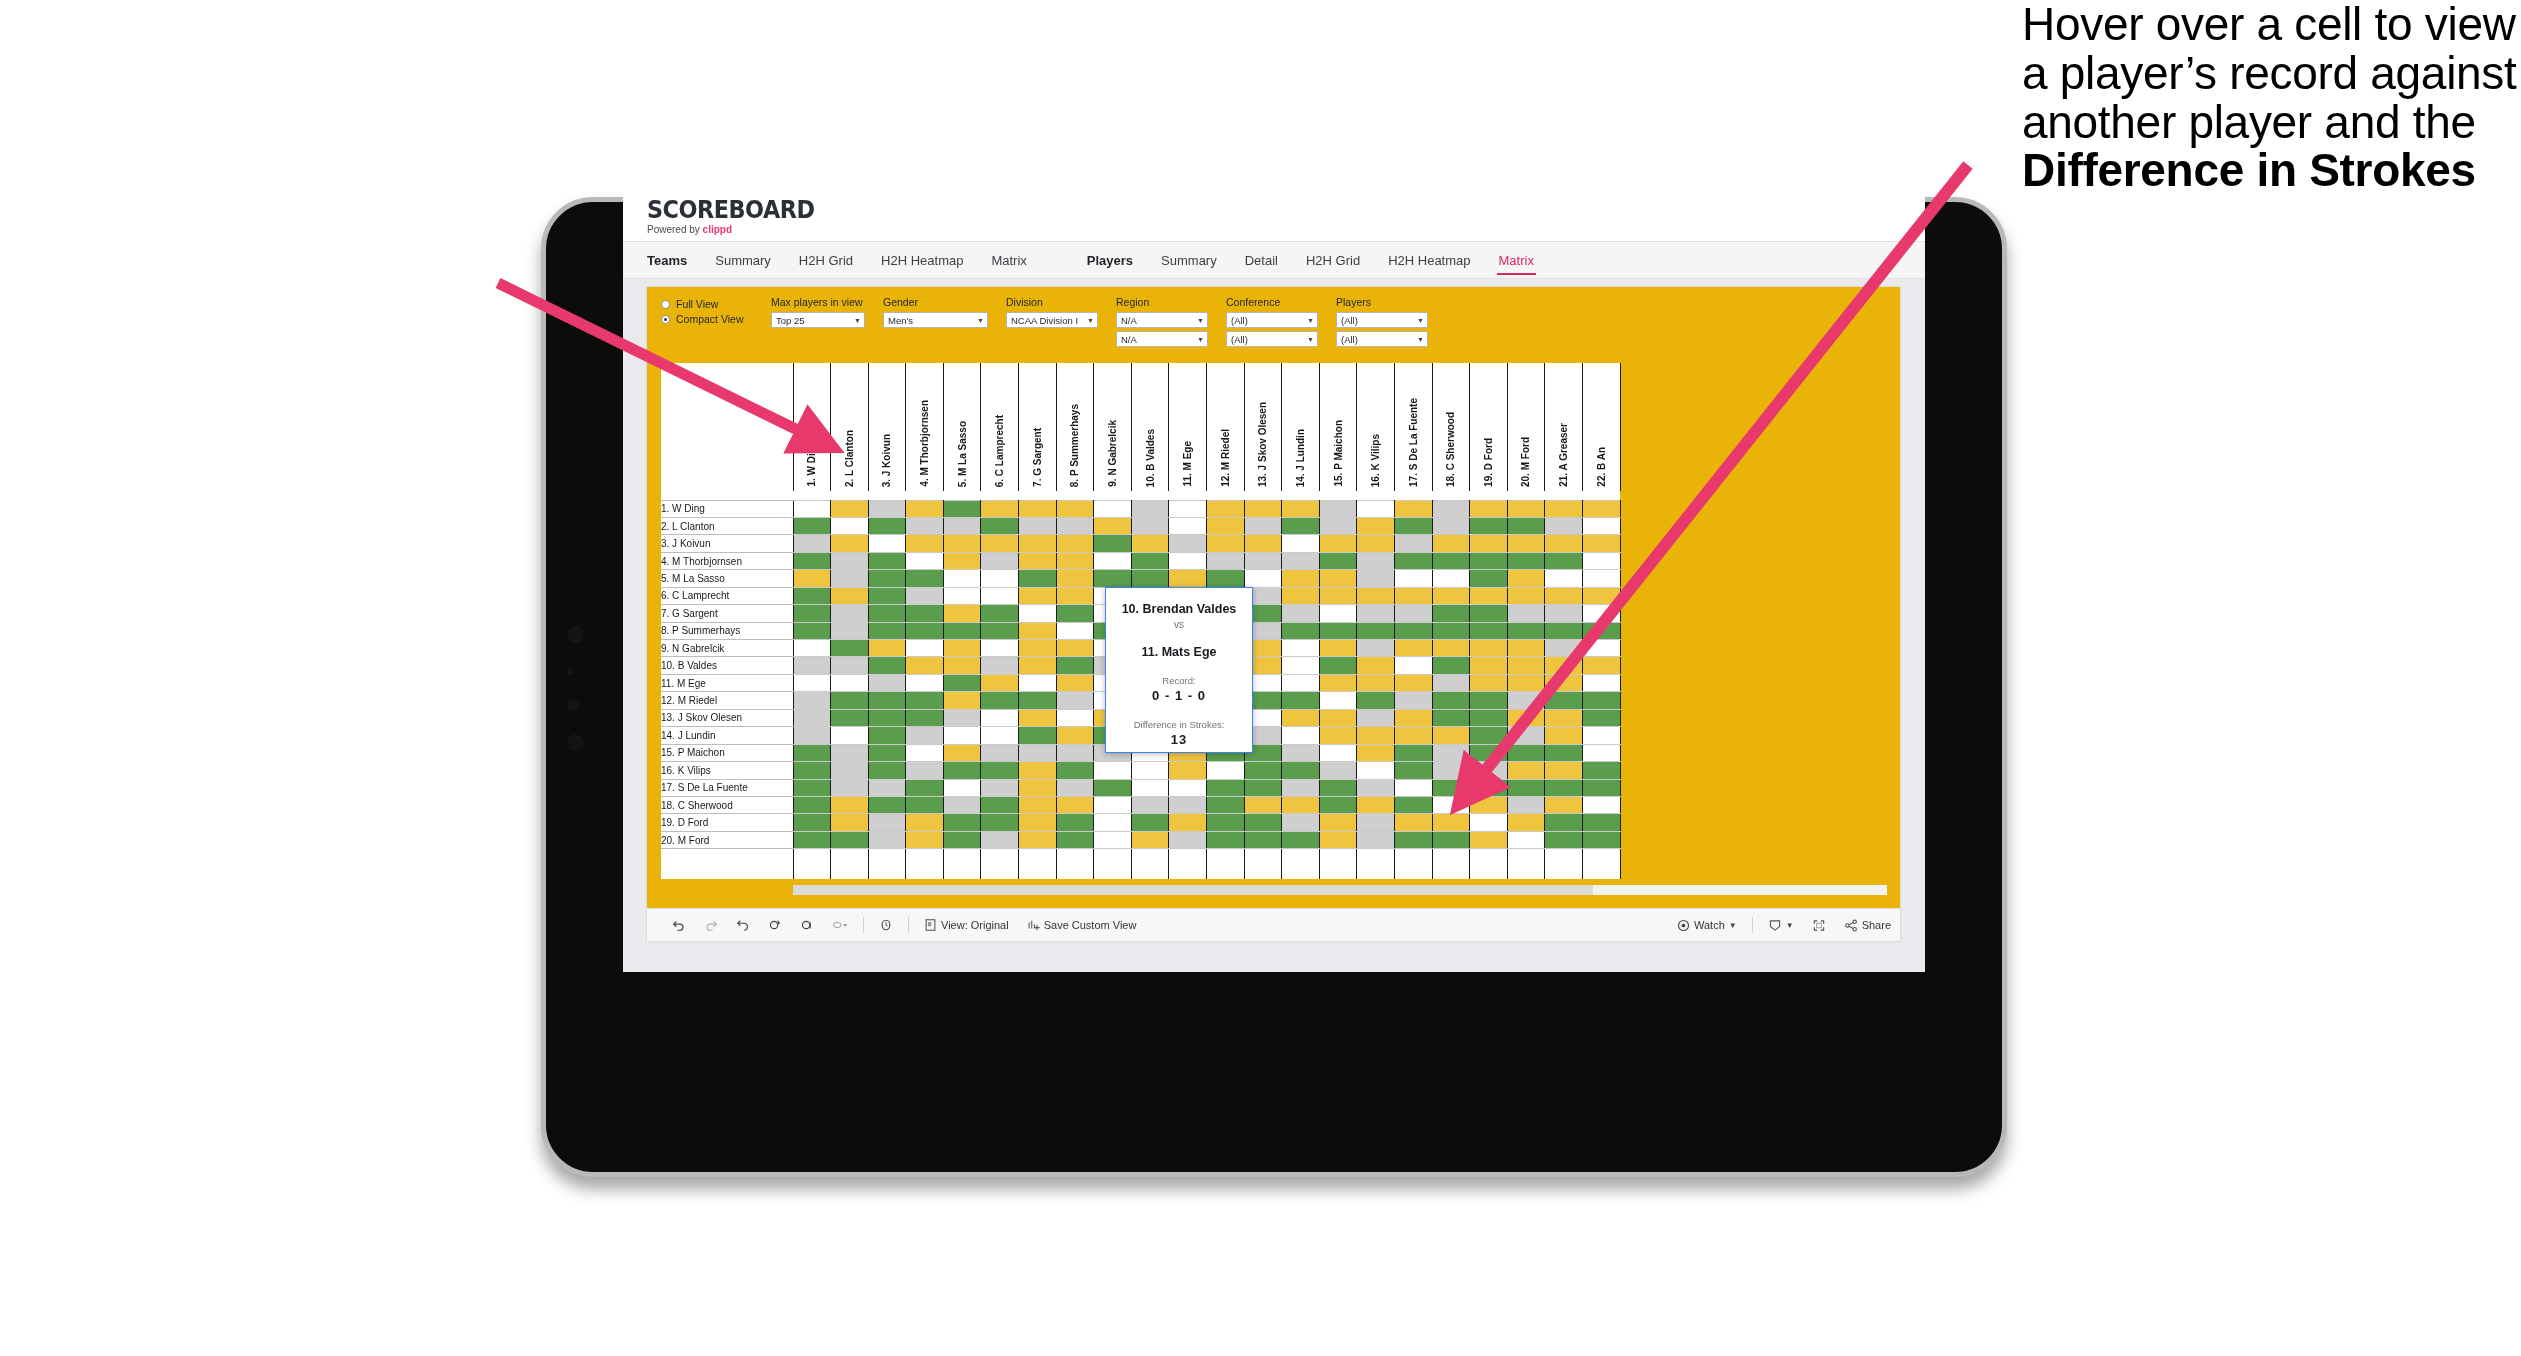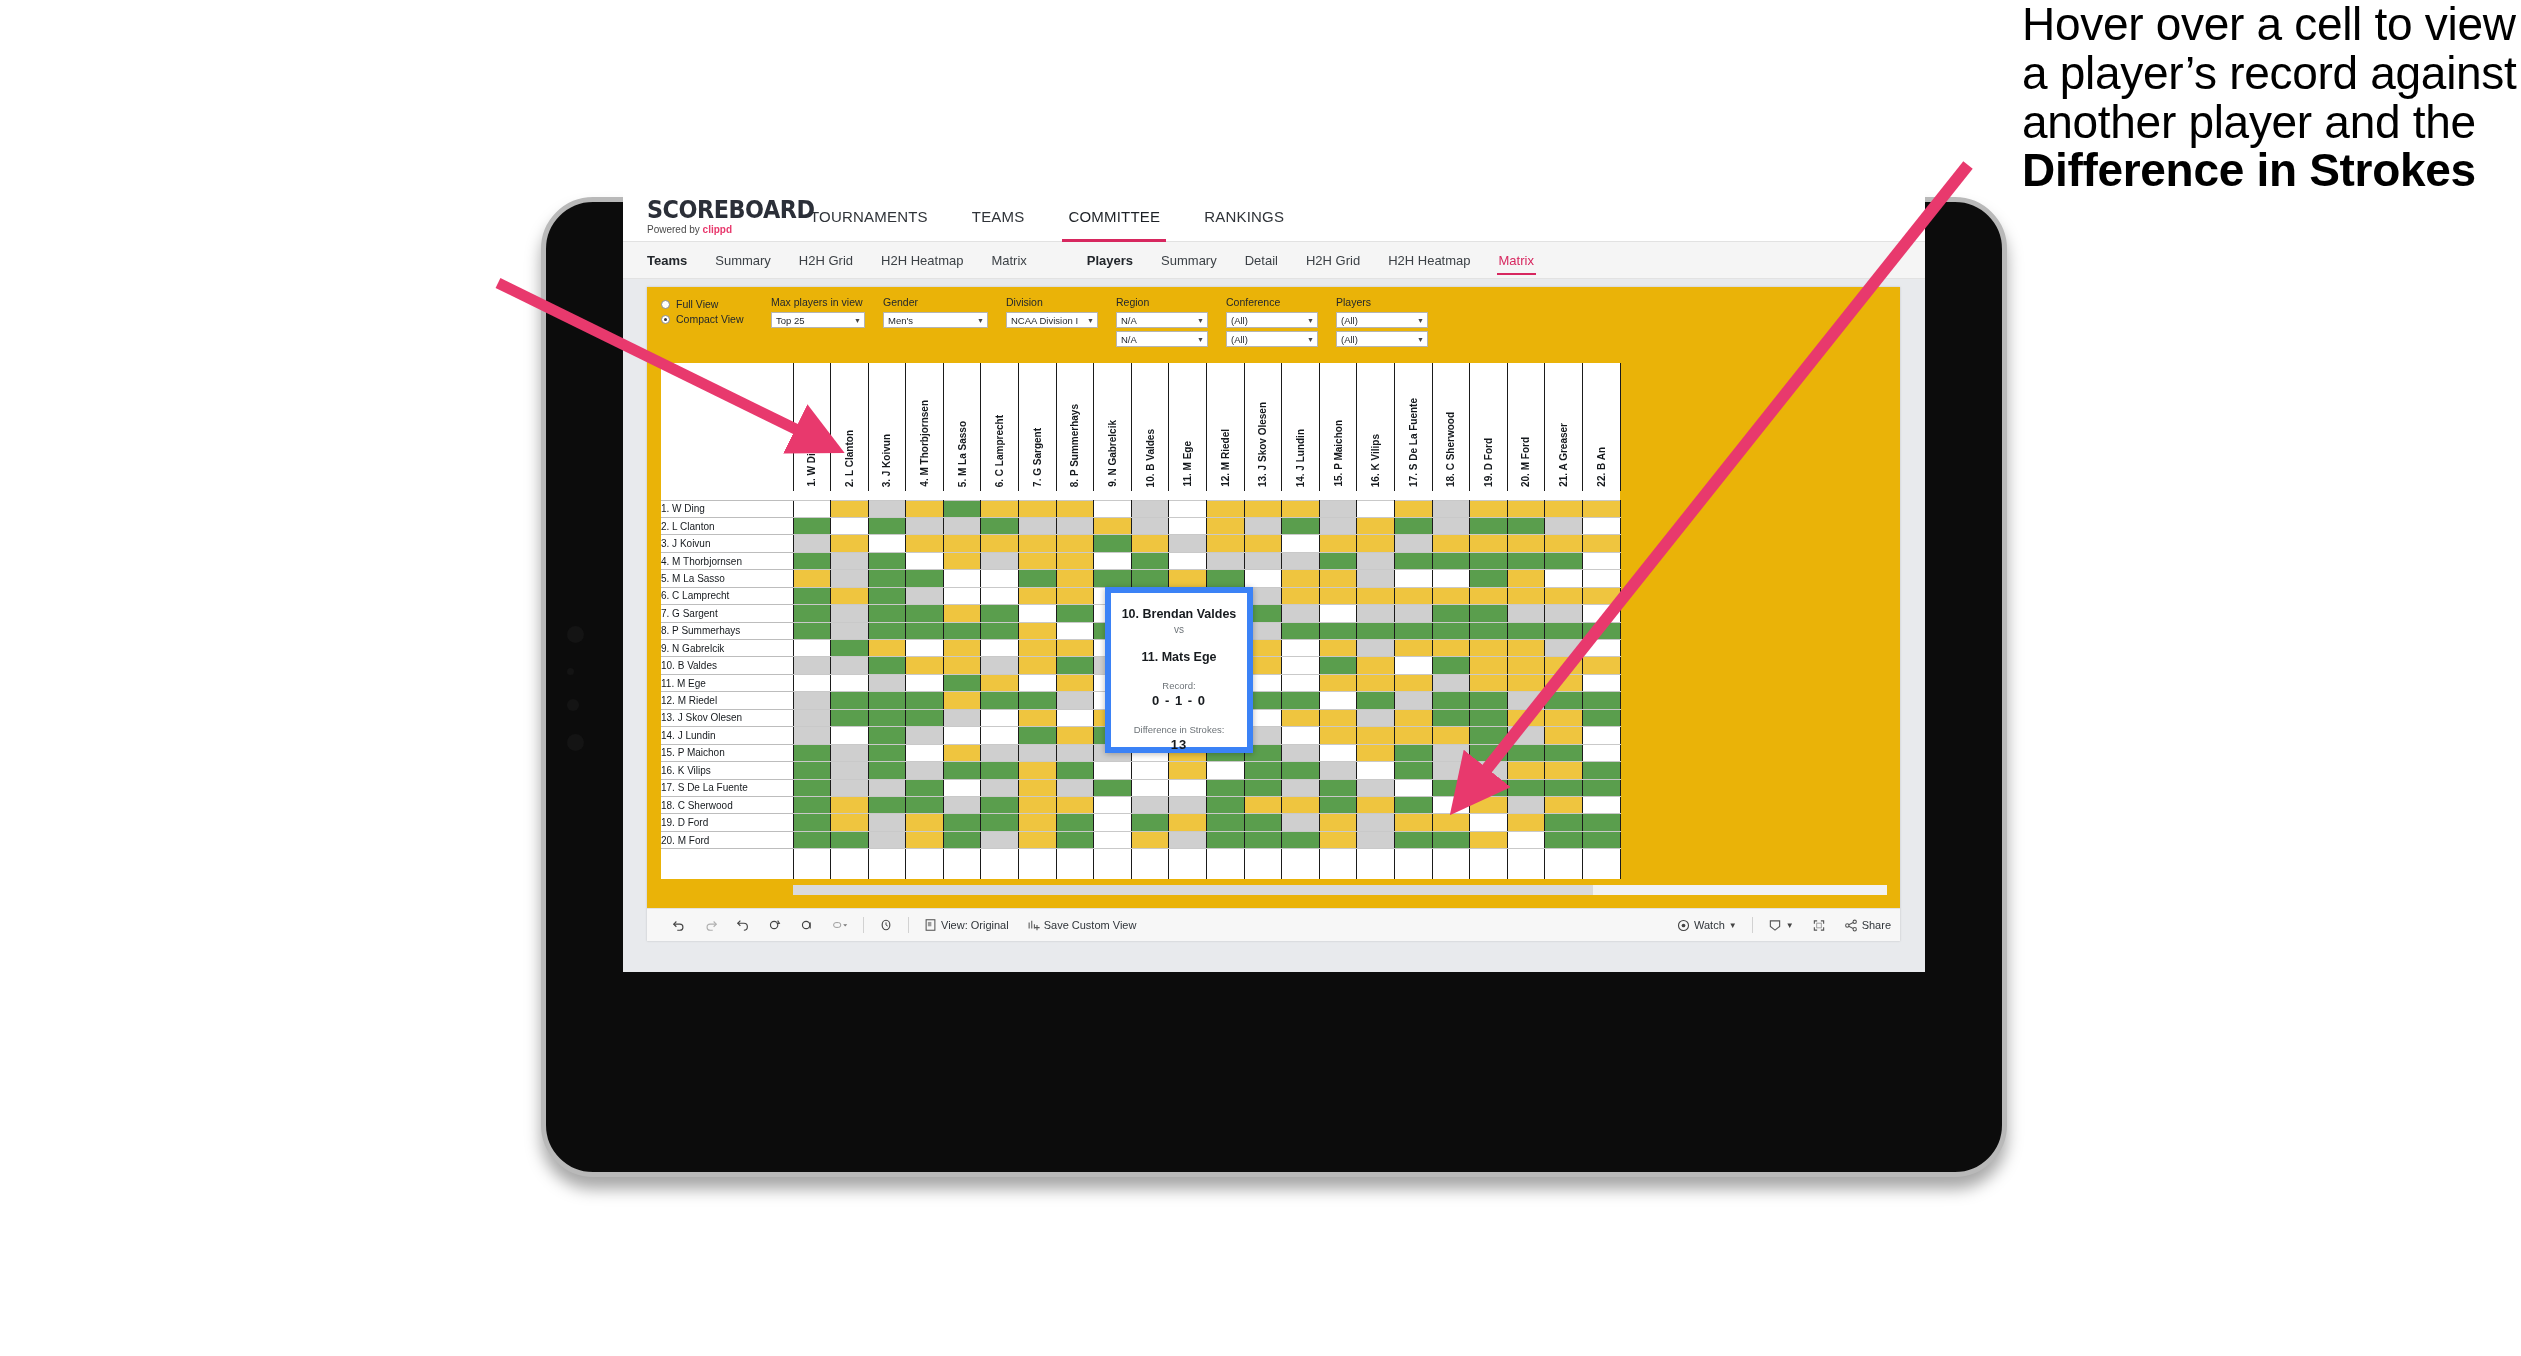--- a/index.html
+++ b/index.html
@@ -160,21 +160,21 @@
     position:absolute; left:146px; top:598px; width: 1094px; height: 10px;
     background:#f2f2f2;
   }
   #hscroll .thumb { width: 800px; height:10px; background:#dadada; }
 
   
   #tooltip {
     position:absolute; left: 458px; top: 300px;
     width: 148px; height: 166px; background:#fff;
     box-shadow: 0 1px 6px rgba(0,0,0,.28);
-    border: 6px solid #3b82f6;
+    border: 1px solid #3b82f6;
     text-align:center; padding-top: 14px;
     font-size: 11px; color:#2a2f34;
     z-index: 6;
   }
   #tooltip .p { font-weight:700; font-size:12.5px; color:#171b1f; }
   #tooltip .vs { font-size:10px; color:#6d7378; margin: 3px 0 15px; }
   #tooltip .lbl { font-size:9.5px; color:#6d7378; margin-top: 16px;}
   #tooltip .val { font-weight:700; font-size:13px; color:#171b1f; margin-top:2px; letter-spacing:1px;}
 
   
@@ -208,26 +208,20 @@
     <div class="cam" id="cam3"></div>
     <div class="cam" id="cam4"></div>
 
     <div id="screen">
 
       <div id="appbar">
         <div id="logo-wrap">
           <div id="logo-main">SCOREBOARD</div>
           <div id="logo-sub"><span>Powered by </span><span class="brand">clippd</span></div>
         </div>
-        <div class="topnav" id="topnav">
-            <div class="item">TOURNAMENTS</div>
-            <div class="item">TEAMS</div>
-            <div class="item active">COMMITTEE</div>
-            <div class="item">RANKINGS</div>
-          </div>
       </div>
 
       <div id="subnav">
         <div class="subgroup">
           <span class="grp-label">Teams</span>
           <span id="teams-items" style="display:flex;height:100%">
               <span class="s-item">Summary</span>
               <span class="s-item">H2H Grid</span>
               <span class="s-item">H2H Heatmap</span>
               <span class="s-item">Matrix</span>

